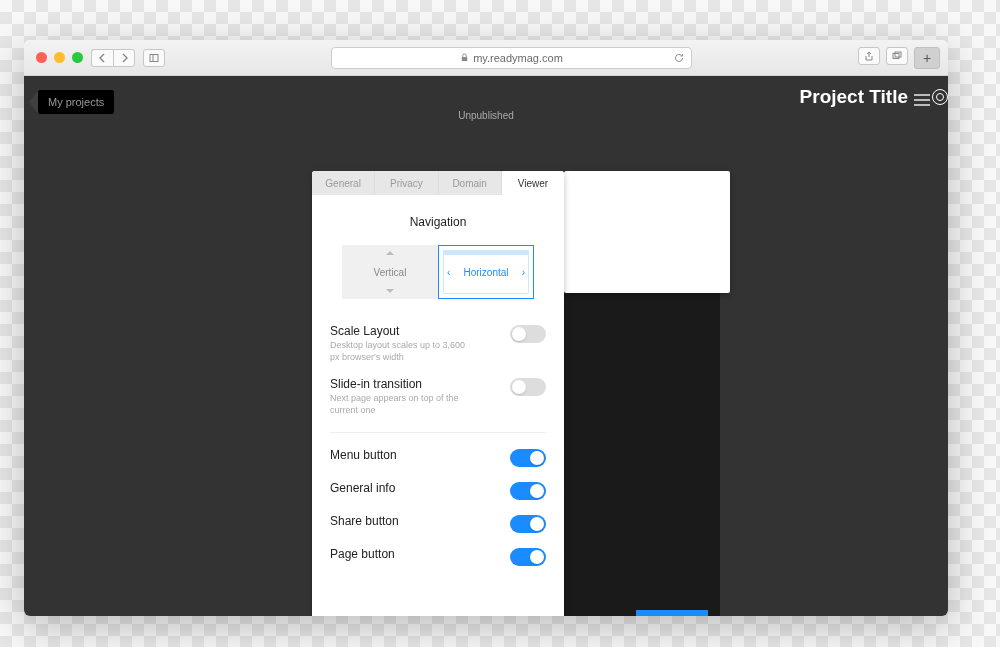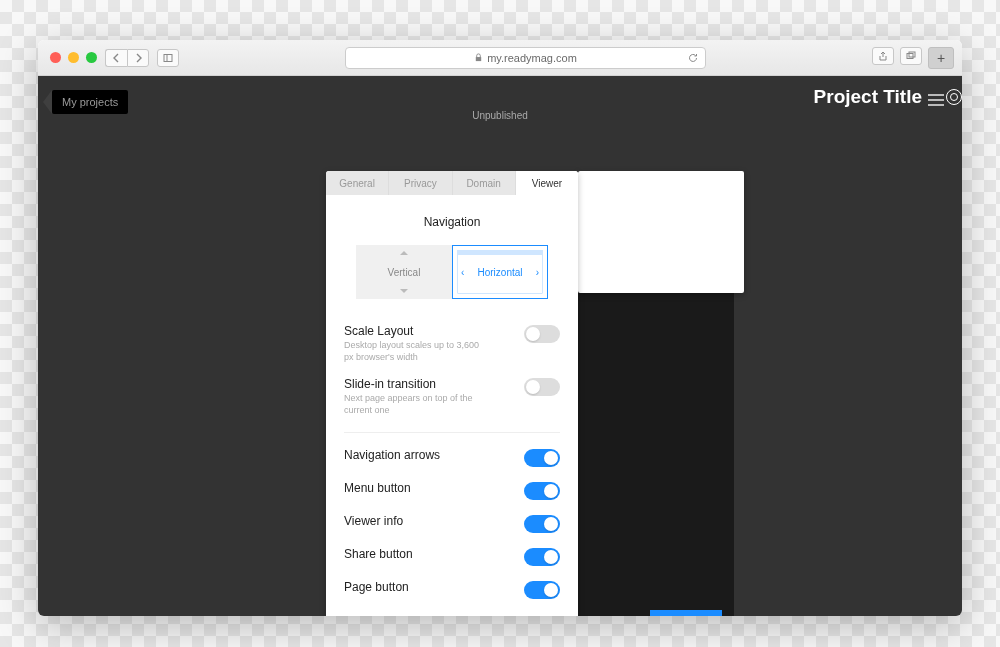--- a/index.html
+++ b/index.html
@@ -7,21 +7,21 @@
 
 
 .checker-bg { width: 1000px; height: 647px; position: relative;
   background-image: linear-gradient(45deg, #e6e6e6 25%, transparent 25%, transparent 75%, #e6e6e6 75%, #e6e6e6),
                     linear-gradient(45deg, #e6e6e6 25%, transparent 25%, transparent 75%, #e6e6e6 75%, #e6e6e6);
   background-size: 24px 24px;
   background-position: 0 0, 12px 12px;
   background-color: #f8f8f8; }
 
 
-.safari-window { position: absolute; left: 38px; top: 40px; width: 924px; height: 576px; background: #fff; border-radius: 6px; box-shadow: 0 10px 40px rgba(0,0,0,.25); overflow: hidden; display: flex; flex-direction: column; }
+.safari-window { position: absolute; left: 24px; top: 40px; width: 924px; height: 576px; background: #fff; border-radius: 6px; box-shadow: 0 10px 40px rgba(0,0,0,.25); overflow: hidden; display: flex; flex-direction: column; }
 
 
 .chrome { height: 36px; background: linear-gradient(#f3f3f3, #e7e7e7); border-bottom: 1px solid #d3d3d3; display: flex; align-items: center; padding: 0 8px; gap: 8px; }
 .traffic { display: flex; gap: 7px; margin-left: 4px; }
 .traffic span { width: 11px; height: 11px; border-radius: 50%; display: block; }
 .tl-red { background: #ff5f57; } .tl-yellow { background: #ffbd2e; } .tl-green { background: #28c940; }
 .chrome-btn { width: 22px; height: 18px; border: 1px solid #c7c7c7; border-radius: 3px; background: #fafafa; display: flex; align-items: center; justify-content: center; font-size: 10px; color: #888; }
 .chrome-btn svg { width:10px; height:10px; stroke:#888; fill:none; }
 .nav-group { display: flex; }
 .nav-group .chrome-btn:first-child { border-radius: 3px 0 0 3px; border-right: none; }
@@ -210,29 +210,25 @@
             <div>
               <div class="label">Slide-in transition</div>
               <div class="desc">Next page appears on top of the current one</div>
             </div>
             <div class="toggle off"></div>
           </div>
 
           <div class="divider"></div>
 
           <div class="opt">
-            <div class="label">Navigation arrows</div>
-            <div class="toggle on"></div>
-          </div>
-          <div class="opt">
             <div class="label">Menu button</div>
             <div class="toggle on"></div>
           </div>
           <div class="opt">
-            <div class="label">Viewer info</div>
+            <div class="label">General info</div>
             <div class="toggle on"></div>
           </div>
           <div class="opt">
             <div class="label">Share button</div>
             <div class="toggle on"></div>
           </div>
           <div class="opt">
             <div class="label">Page button</div>
             <div class="toggle on"></div>
           </div>

